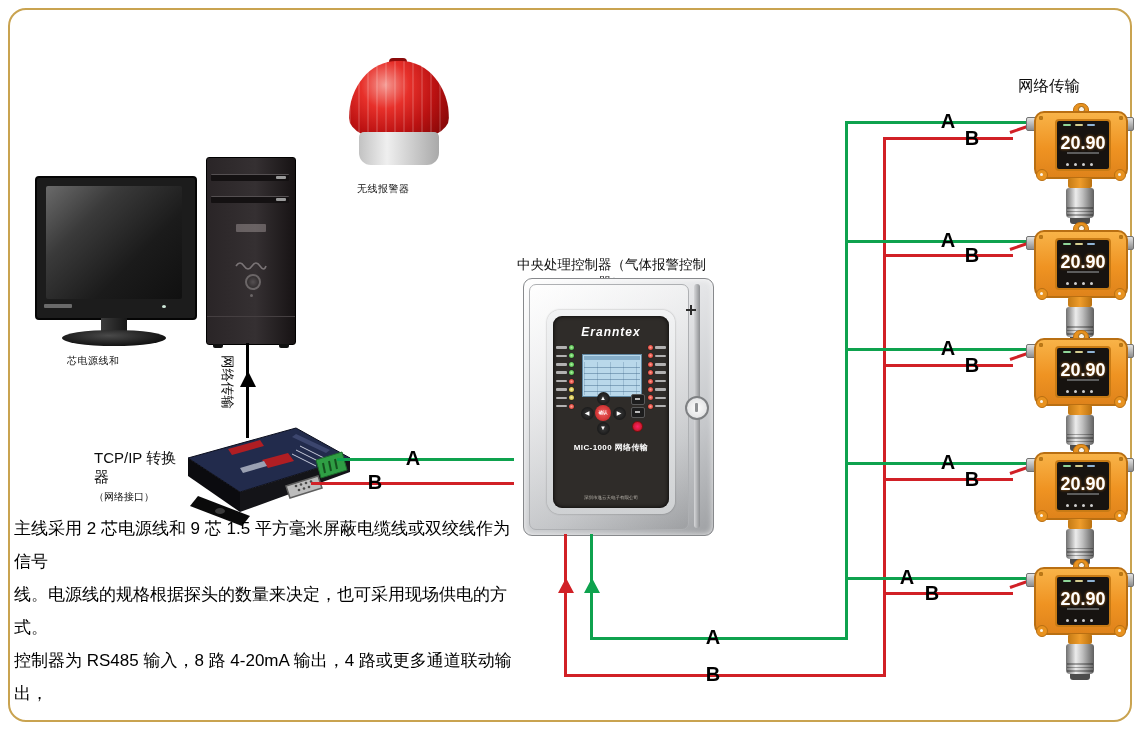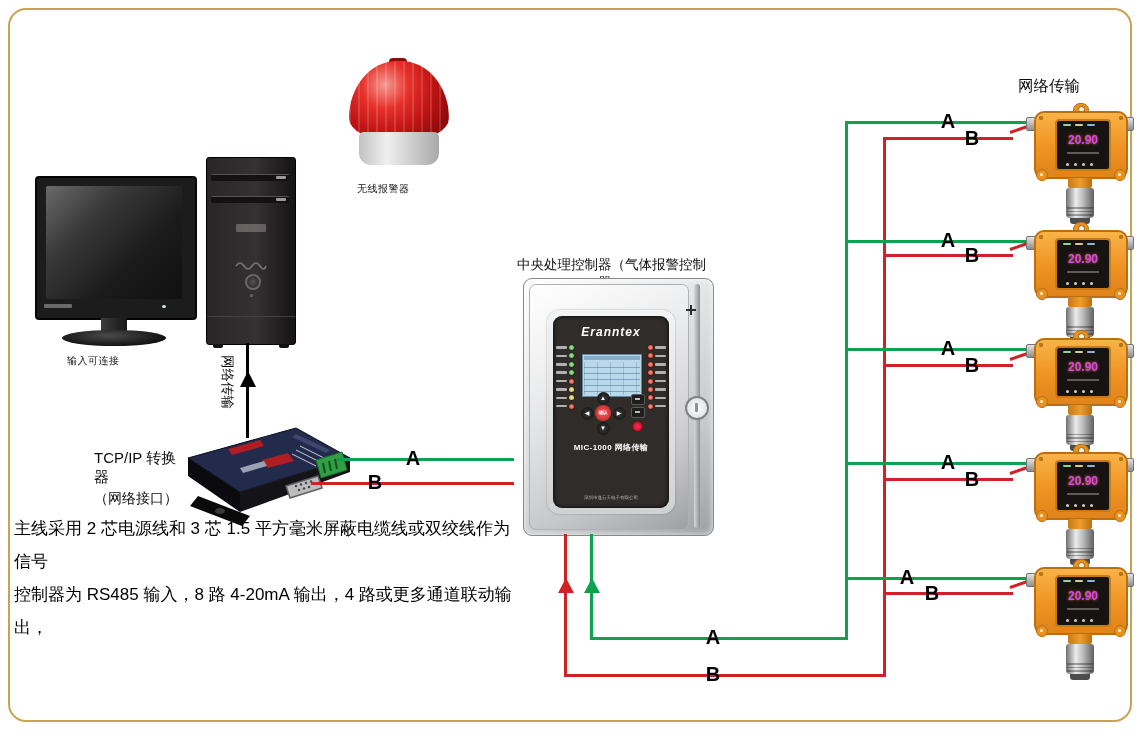--- a/index.html
+++ b/index.html
@@ -54,21 +54,21 @@
     background:
       repeating-linear-gradient(90deg,rgba(255,255,255,.14) 0 2px,rgba(0,0,0,0) 2px 9px),
       radial-gradient(circle at 36% 30%,#f59a93 0%,#e7302a 28%,#bc1212 58%,#8a0808 85%,#6f0505 100%);}
   .dome-cap{left:389px;top:58px;width:18px;height:8px;background:#8c0b0b;border-radius:4px 4px 2px 2px;}
   .bea-base{left:359px;top:132px;width:80px;height:33px;border-radius:5px 5px 12px 12px;
     background:linear-gradient(90deg,#c2c2c2,#efefef 35%,#d4d4d4 60%,#a9a9a9);}
 
   
   .conv-label{position:absolute;left:94px;top:449px;width:92px;}
   .conv-label .l1{font-size:15px;color:#0c0c0c;}
-  .conv-label .l2{font-size:14px;color:#0c0c0c;margin-top:3px;}
+  .conv-label .l2{font-size:10px;color:#0c0c0c;margin-top:3px;}
 
   
   .cab{left:523px;top:278px;width:189px;height:256px;border-radius:9px;border:1px solid #87898c;
        background:linear-gradient(145deg,#ffffff 0%,#e4e5e7 35%,#c6c8cb 70%,#9ea0a3 100%);
        box-shadow:inset 0 0 6px rgba(255,255,255,.8);}
   .door{position:absolute;left:5px;top:5px;width:158px;height:244px;border:1px solid #aeb0b3;border-radius:7px;
         background:linear-gradient(160deg,rgba(255,255,255,.6),rgba(0,0,0,.05));}
   .hinge{position:absolute;left:170px;top:5px;width:6px;height:244px;border-radius:3px;
          background:linear-gradient(90deg,#d6d7d9,#8d8f92);}
   .screw{position:absolute;left:162px;top:26px;width:10px;height:10px;}
@@ -123,22 +123,22 @@
   .det-body{position:absolute;left:8px;top:8px;width:90px;height:64px;border-radius:10px;
             border:2px solid #b96f12;background:linear-gradient(180deg,#f8b348 0%,#ef9322 55%,#df831b 100%);}
   .det-screw{position:absolute;width:4px;height:4px;border-radius:50%;background:#c07a16;box-shadow:inset 0 0 1px #7c4d07;}
   .det-screen{position:absolute;left:19px;top:6px;width:52px;height:48px;background:#171310;
               border:2px solid #c87b15;border-radius:4px;}
   .det-dots-top{position:absolute;left:6px;top:3px;display:flex;gap:4px;}
   .det-dots-top i{display:block;width:8px;height:2px;border-radius:1px;}
   .det-dots-top i:nth-child(1){background:#8fd598;}
   .det-dots-top i:nth-child(2){background:#d5cd8f;}
   .det-dots-top i:nth-child(3){background:#8fb3d5;}
-  .det-reading{position:absolute;left:0;top:12px;width:100%;text-align:center;color:#d946ef;
-               font-weight:800;font-size:12px;text-shadow:0 0 3px rgba(255,150,30,.7);}
+  .det-reading{position:absolute;left:0;top:12px;width:100%;text-align:center;color:#ffffff;
+               font-weight:800;font-size:18px;text-shadow:0 0 3px rgba(255,150,30,.7);}
   .det-subbar{position:absolute;left:10px;top:31px;width:32px;height:2px;background:#5c5c5c;}
   .det-dots-bottom{position:absolute;left:9px;bottom:3px;display:flex;gap:5px;}
   .det-dots-bottom i{display:block;width:3px;height:3px;border-radius:50%;background:#cfcfcf;}
   .det-ear-b{position:absolute;top:66px;width:10px;height:10px;border-radius:50%;background:#e8921f;border:1px solid #b96f12;}
   .det-ear-b::after{content:"";position:absolute;left:2.5px;top:2.5px;width:3px;height:3px;border-radius:50%;background:#faf4ea;}
   .det-neck{position:absolute;left:42px;top:75px;width:24px;height:10px;background:linear-gradient(90deg,#c47a14,#ef9d2c,#b9700f);
             border-radius:2px;}
   .det-sensor{position:absolute;left:40px;top:85px;width:28px;height:30px;border-radius:3px 3px 4px 4px;
             background:linear-gradient(90deg,#6f6f6f,#ececec 35%,#bdbdbd 60%,#5f5f5f);}
   .det-sensor::after{content:"";position:absolute;left:1px;right:1px;bottom:1px;height:10px;
@@ -158,21 +158,21 @@
 
 <div class="stage">
   <div class="frame"></div>
 
   <div class="abs mon-bezel"></div>
   <div class="abs mon-screen"></div>
   <div class="abs mon-logo"></div>
   <div class="abs mon-led"></div>
   <div class="abs mon-neck"></div>
   <div class="abs mon-base"></div>
-  <div class="lbl" style="left:67px;top:354px;">输入可连接</div>
+  <div class="lbl" style="left:67px;top:354px;">芯电源线和</div>
 
   <div class="abs tower">
     <div class="bay" style="top:16px;">
         <div class="bay-btn"></div>
       </div>
     <div class="bay" style="top:38px;">
         <div class="bay-btn"></div>
       </div>
     <div class="tw-brand"></div>
     <svg class="tw-wave" width="32" height="10" viewBox="0 0 32 10">
@@ -520,17 +520,18 @@
       </div>
     </div>
     <div class="det-ear-b" style="left:10px;"></div>
     <div class="det-ear-b" style="left:88px;"></div>
     <div class="det-neck"></div>
     <div class="det-sensor"></div>
     <div class="det-tip"></div>
   </div>
 
   <div class="desc">
-    <div>主线采用 2 芯电源线和 3 芯 1.5 平方毫米屏蔽电缆线或双绞线作为信号</div>
+    <div>主线采用 2 芯电源线和 9 芯 1.5 平方毫米屏蔽电缆线或双绞线作为信号</div>
+    <div>线。电源线的规格根据探头的数量来决定，也可采用现场供电的方式。</div>
     <div>控制器为 RS485 输入，8 路 4-20mA 输出，4 路或更多通道联动输出，</div>
 
   </div>
 </div>
 
 </body></html>

